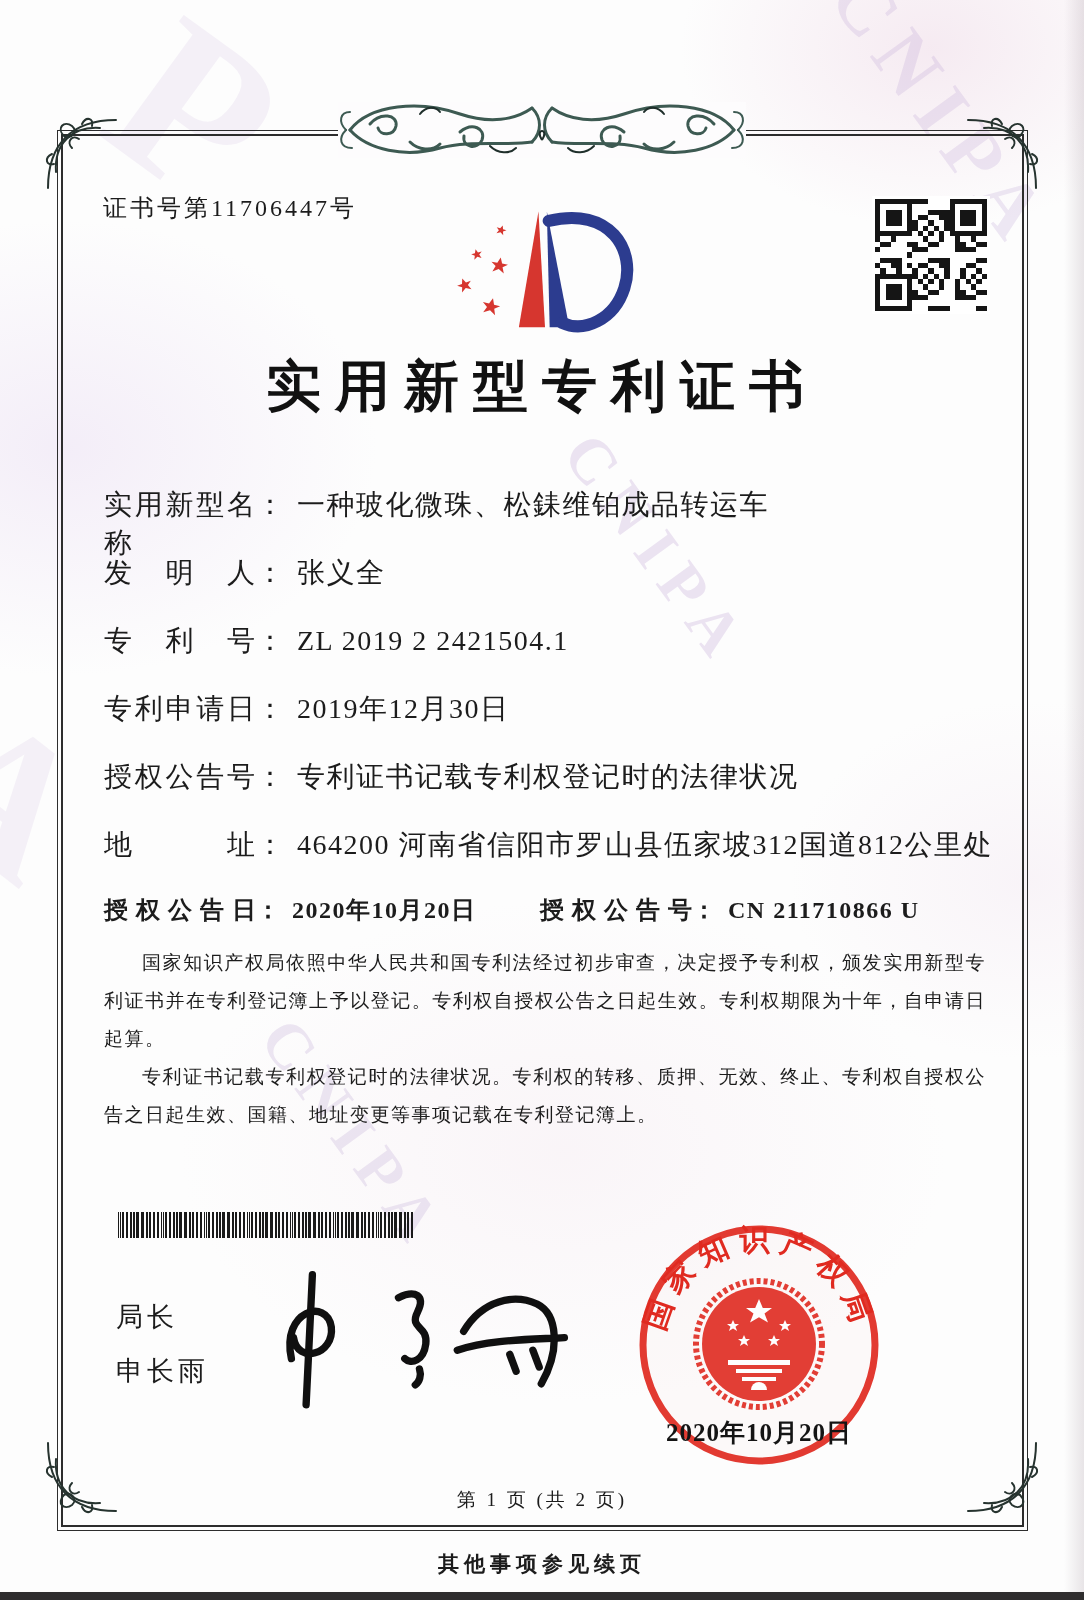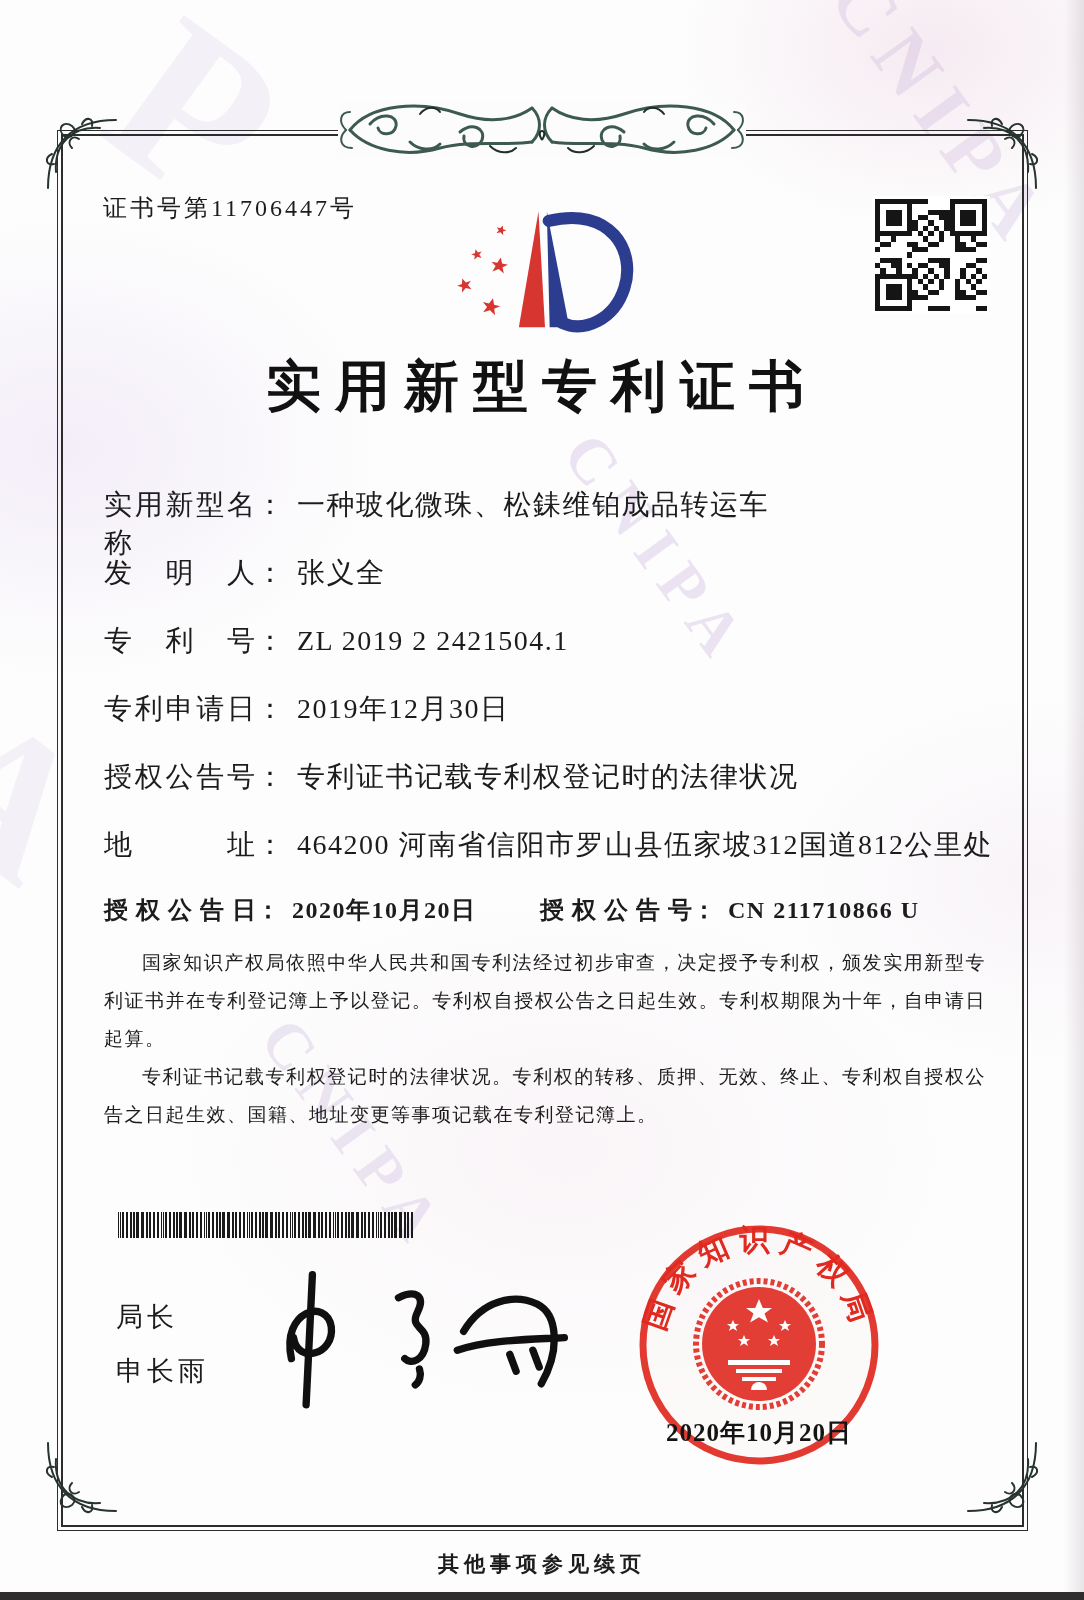--- a/index.html
+++ b/index.html
@@ -774,17 +774,18 @@
       <rect x="106" y="155" width="34" height="4" fill="#fff"></rect>
       <path d="M115,168 a8,8 0 0 1 16,0 z" fill="#fff"></path>
     </g>
     <path id="sealArc" d="M33.7,155.5 A95,95 0 1 1 212.3,155.5" fill="none"></path>
     <text font-size="30" font-weight="bold" fill="#e02a20" letter-spacing="9" font-family="'Liberation Serif', serif">
       <textPath href="#sealArc" startOffset="50%" text-anchor="middle">国家知识产权局</textPath>
     </text>
   </svg>
   <div class="seal-date">2020年10月20日</div>
 
+  <div class="page-number">第 1 页 (共 2 页)</div>
   <div class="continuation">其他事项参见续页</div>
 
   <div class="scan-right"></div>
   <div class="scan-bottom"></div>
 </div>
 
 </body></html>

